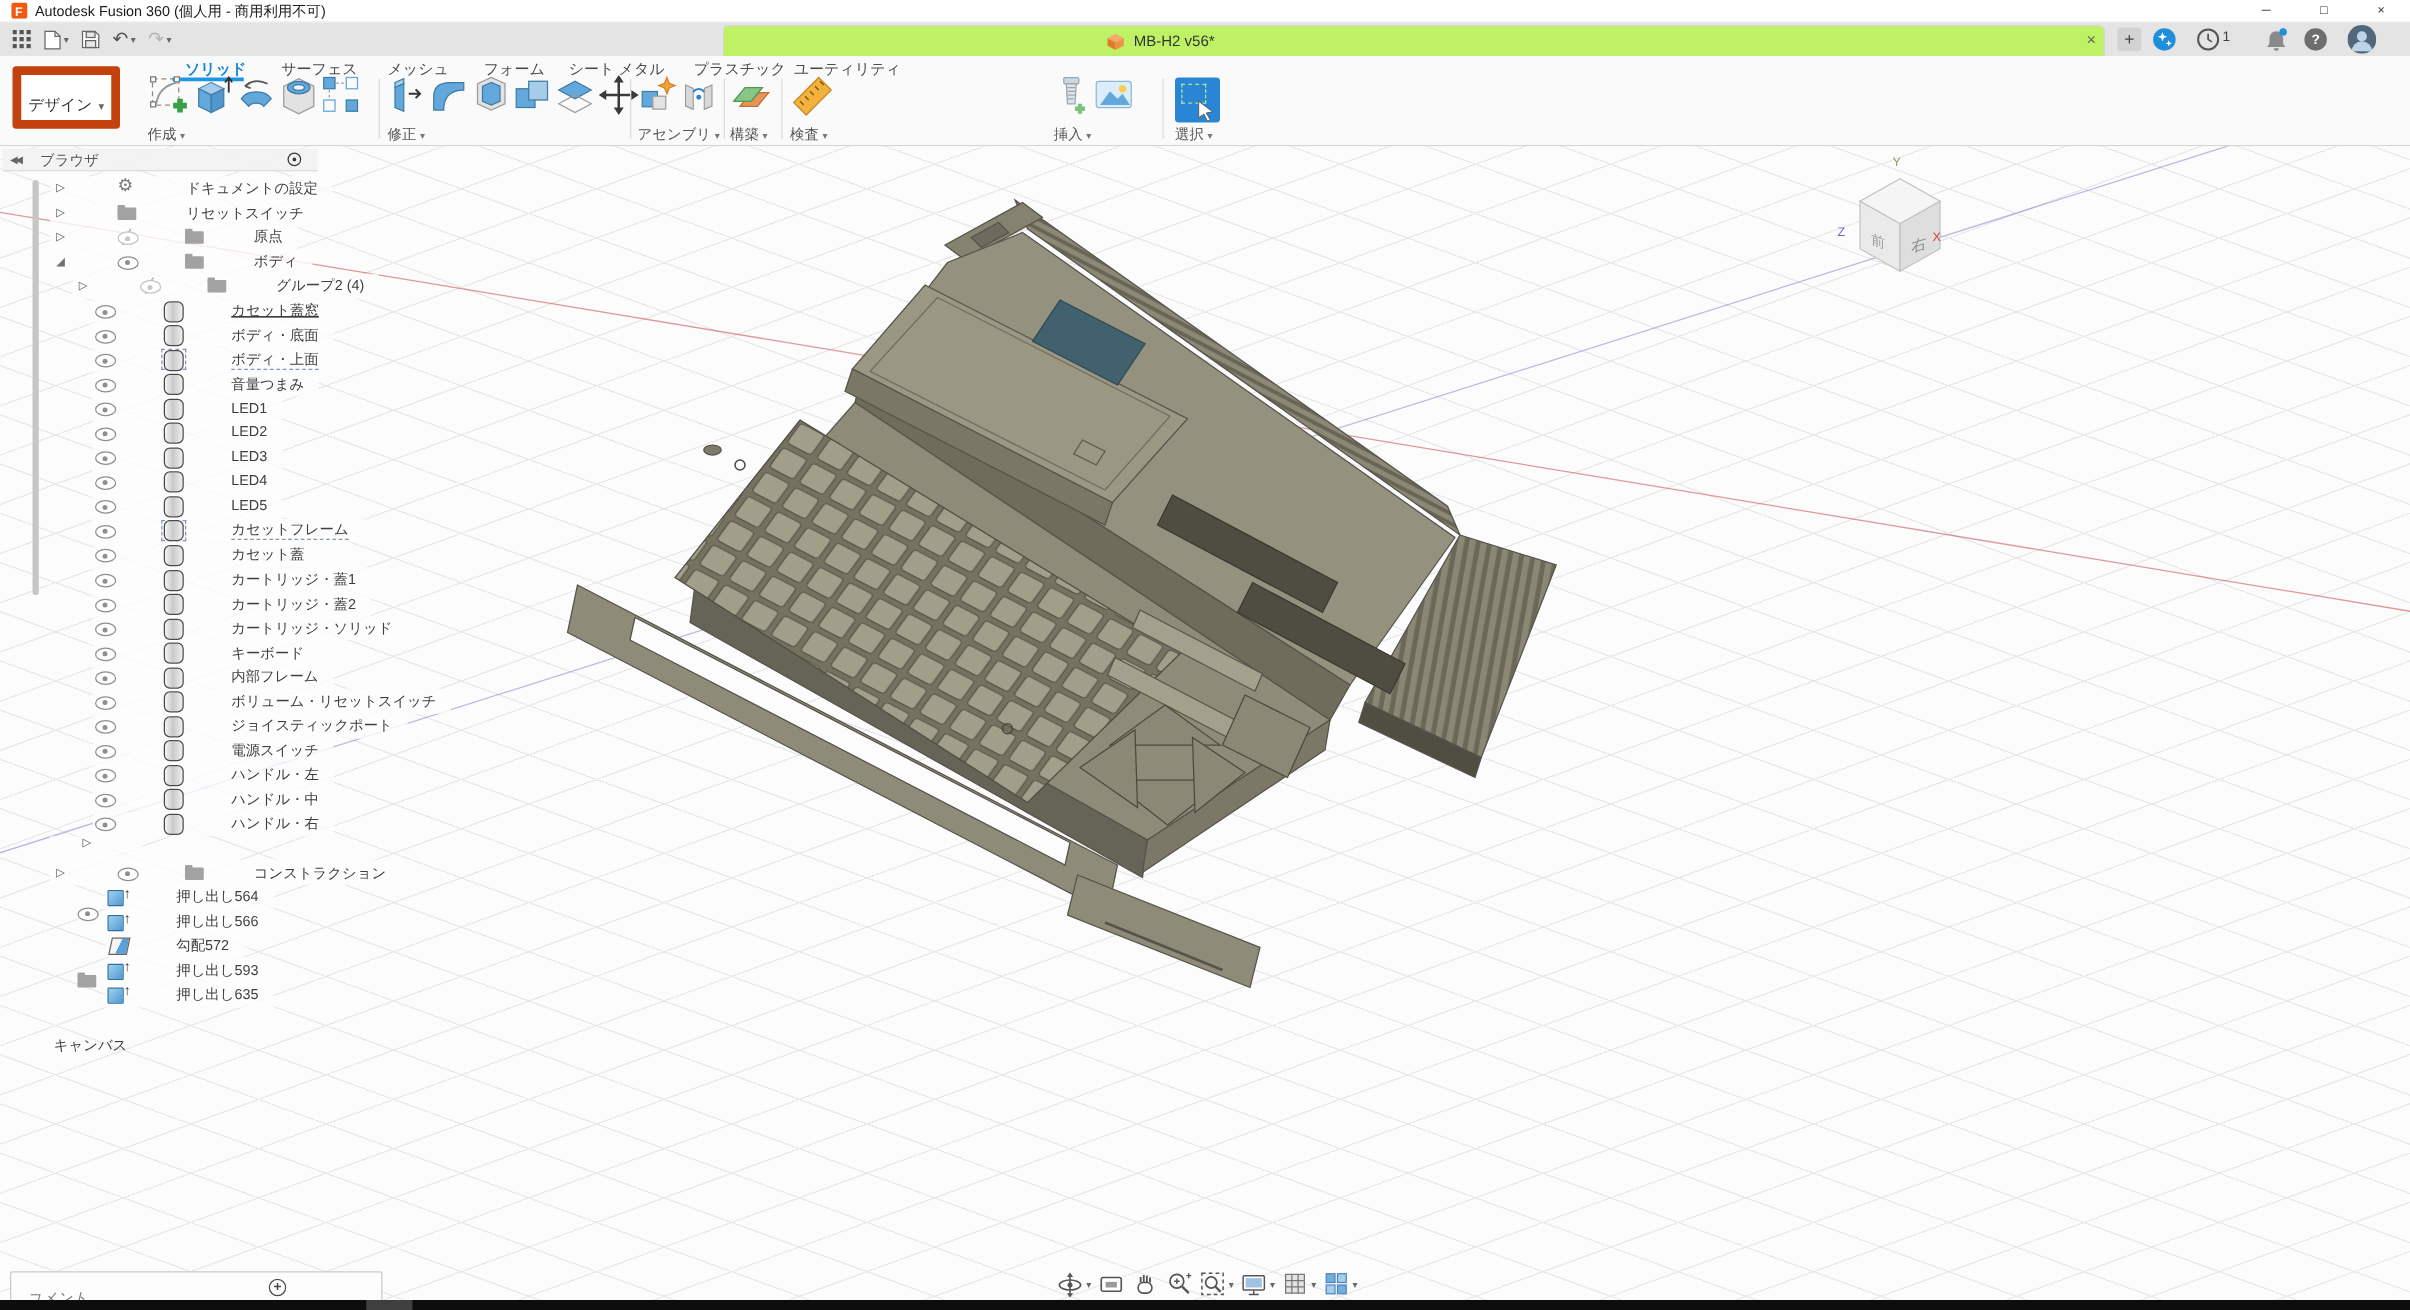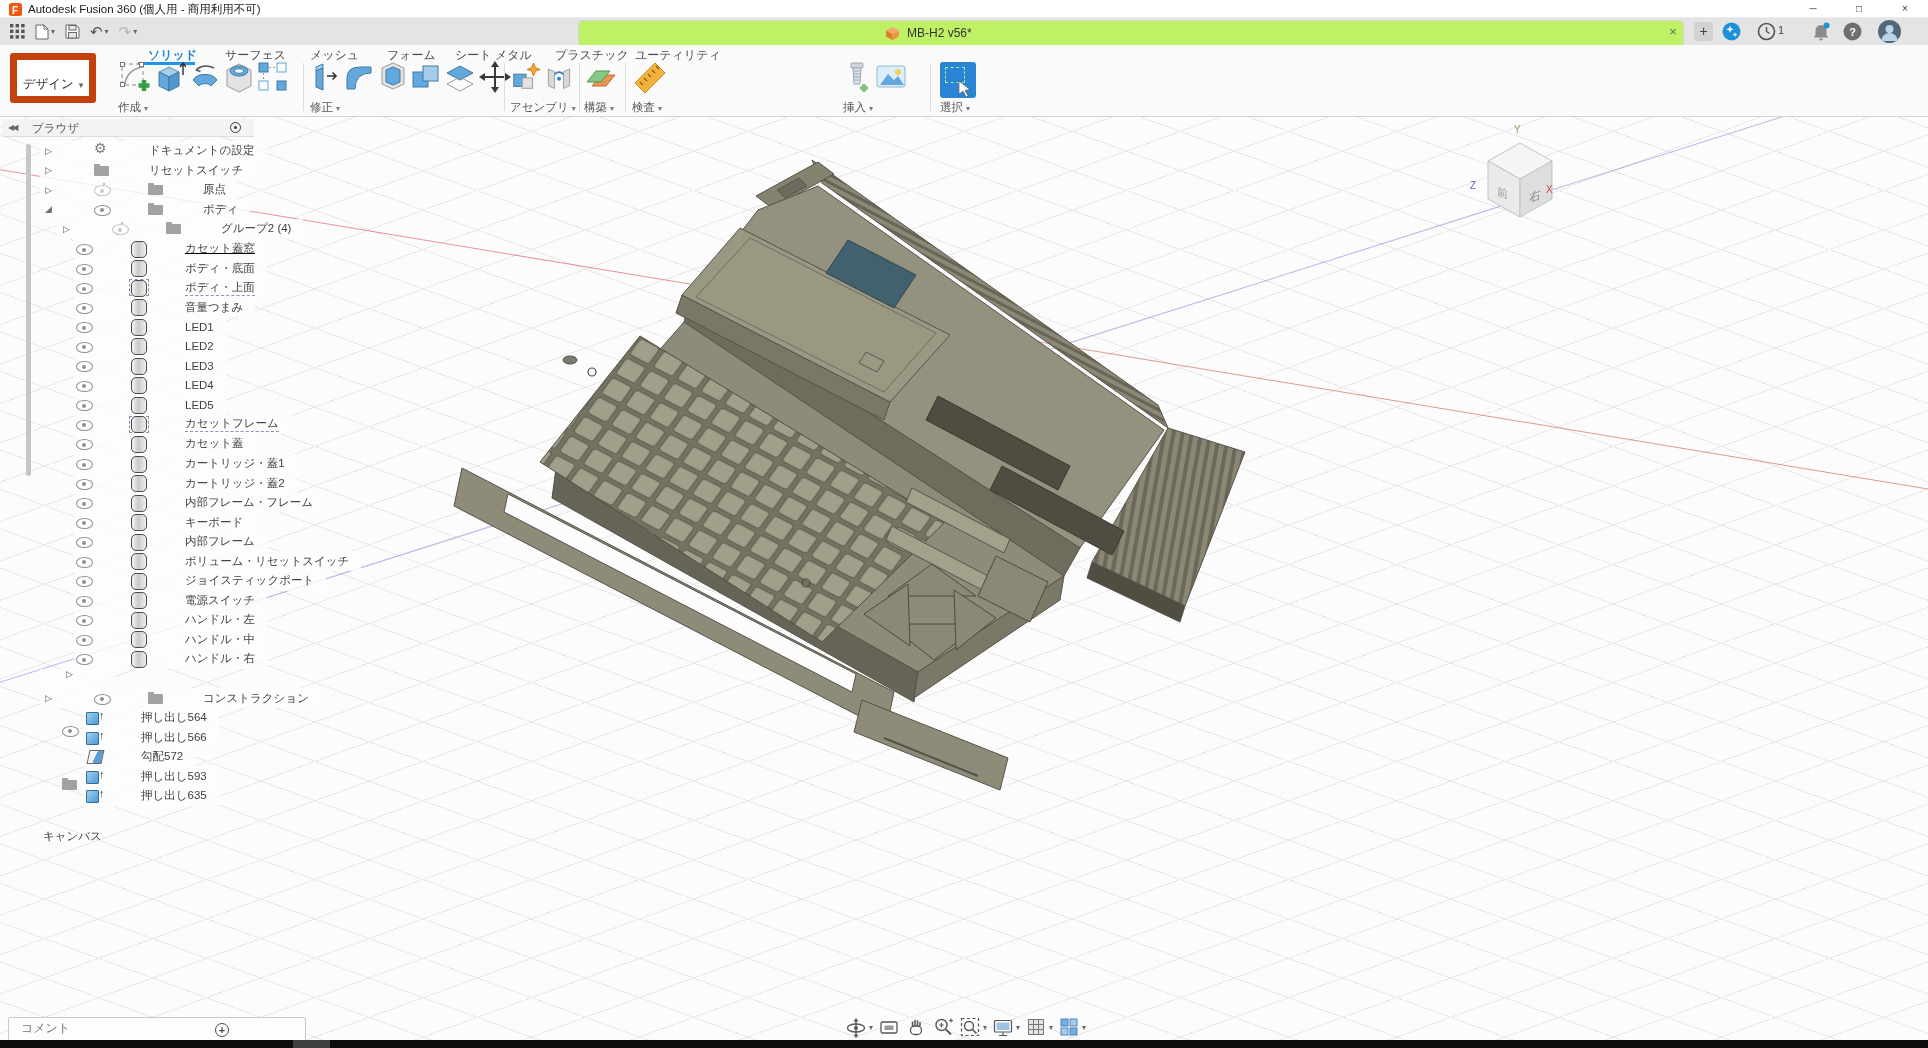--- a/index.html
+++ b/index.html
@@ -88,21 +88,21 @@
   .tico.extrude::before{content:"";position:absolute;left:2px;top:4px;width:11px;height:11px;background:linear-gradient(135deg,#9fd0f2,#4f9ad2);border:1px solid #2f6f9f;border-radius:1px;}
   .tico.extrude::after{content:"↑";position:absolute;left:15px;top:1px;font-size:11px;color:#333;}
   .tico.draft::before{content:"";position:absolute;left:4px;top:3px;width:13px;height:12px;background:linear-gradient(105deg,#f5f5f5 48%,#5aa0d8 48%);border:1px solid #666;transform:skewX(-12deg);}
   .trow.dashed .tlabel{border-bottom:1.3px dashed #8895b5;}
   .trow.dashed .tico{outline:1.3px dashed #8895b5;outline-offset:-2px;}
 
   
   .navbar{position:absolute;left:845px;top:899px;display:flex;align-items:center;gap:5px;}
   .nav-tool{display:flex;align-items:center;gap:2px;}
   .commentbar{position:absolute;left:8px;top:900px;width:298px;height:26px;background:#fdfdfd;border:1px solid #c9c9c9;border-radius:2px;}
-  .commentbar input{position:absolute;left:10px;top:0;width:190px;height:20px;border:none;outline:none;background:transparent;font-size:12px;color:#8b5cf6;}
+  .commentbar input{position:absolute;left:10px;top:10px;width:190px;height:20px;border:none;outline:none;background:transparent;font-size:12px;color:#8b5cf6;font-style:italic;}
   .commentbar .addbtn{position:absolute;left:206px;top:5px;width:14px;height:14px;border:1.5px solid #4a4a4a;border-radius:50%;color:#4a4a4a;font-size:11px;line-height:12px;text-align:center;font-weight:bold;}
   .bottombar{position:absolute;left:0;top:1040px;width:100%;height:8px;background:#0d0d0d;}
   .bottombar .seg{position:absolute;left:293px;top:0;width:37px;height:8px;background:#3f3f3f;}
 </style>
 </head>
 <body>
 
 <div class="app">
 
   <div class="titlebar">
@@ -544,21 +544,21 @@
             <span class="tlabel">カートリッジ・蓋1</span>
           </div>
           <div class="trow" style="margin-left: 72px;">
             <span class="eye on"></span>
             <span class="tico body"></span>
             <span class="tlabel">カートリッジ・蓋2</span>
           </div>
           <div class="trow" style="margin-left: 72px;">
             <span class="eye on"></span>
             <span class="tico body"></span>
-            <span class="tlabel">内部フレーム・フレーム</span>
+            <span class="tlabel">カートリッジ・ソリッド</span>
           </div>
           <div class="trow" style="margin-left: 72px;">
             <span class="eye on"></span>
             <span class="tico body"></span>
             <span class="tlabel">キーボード</span>
           </div>
           <div class="trow" style="margin-left: 72px;">
             <span class="eye on"></span>
             <span class="tico body"></span>
             <span class="tlabel">内部フレーム</span>

